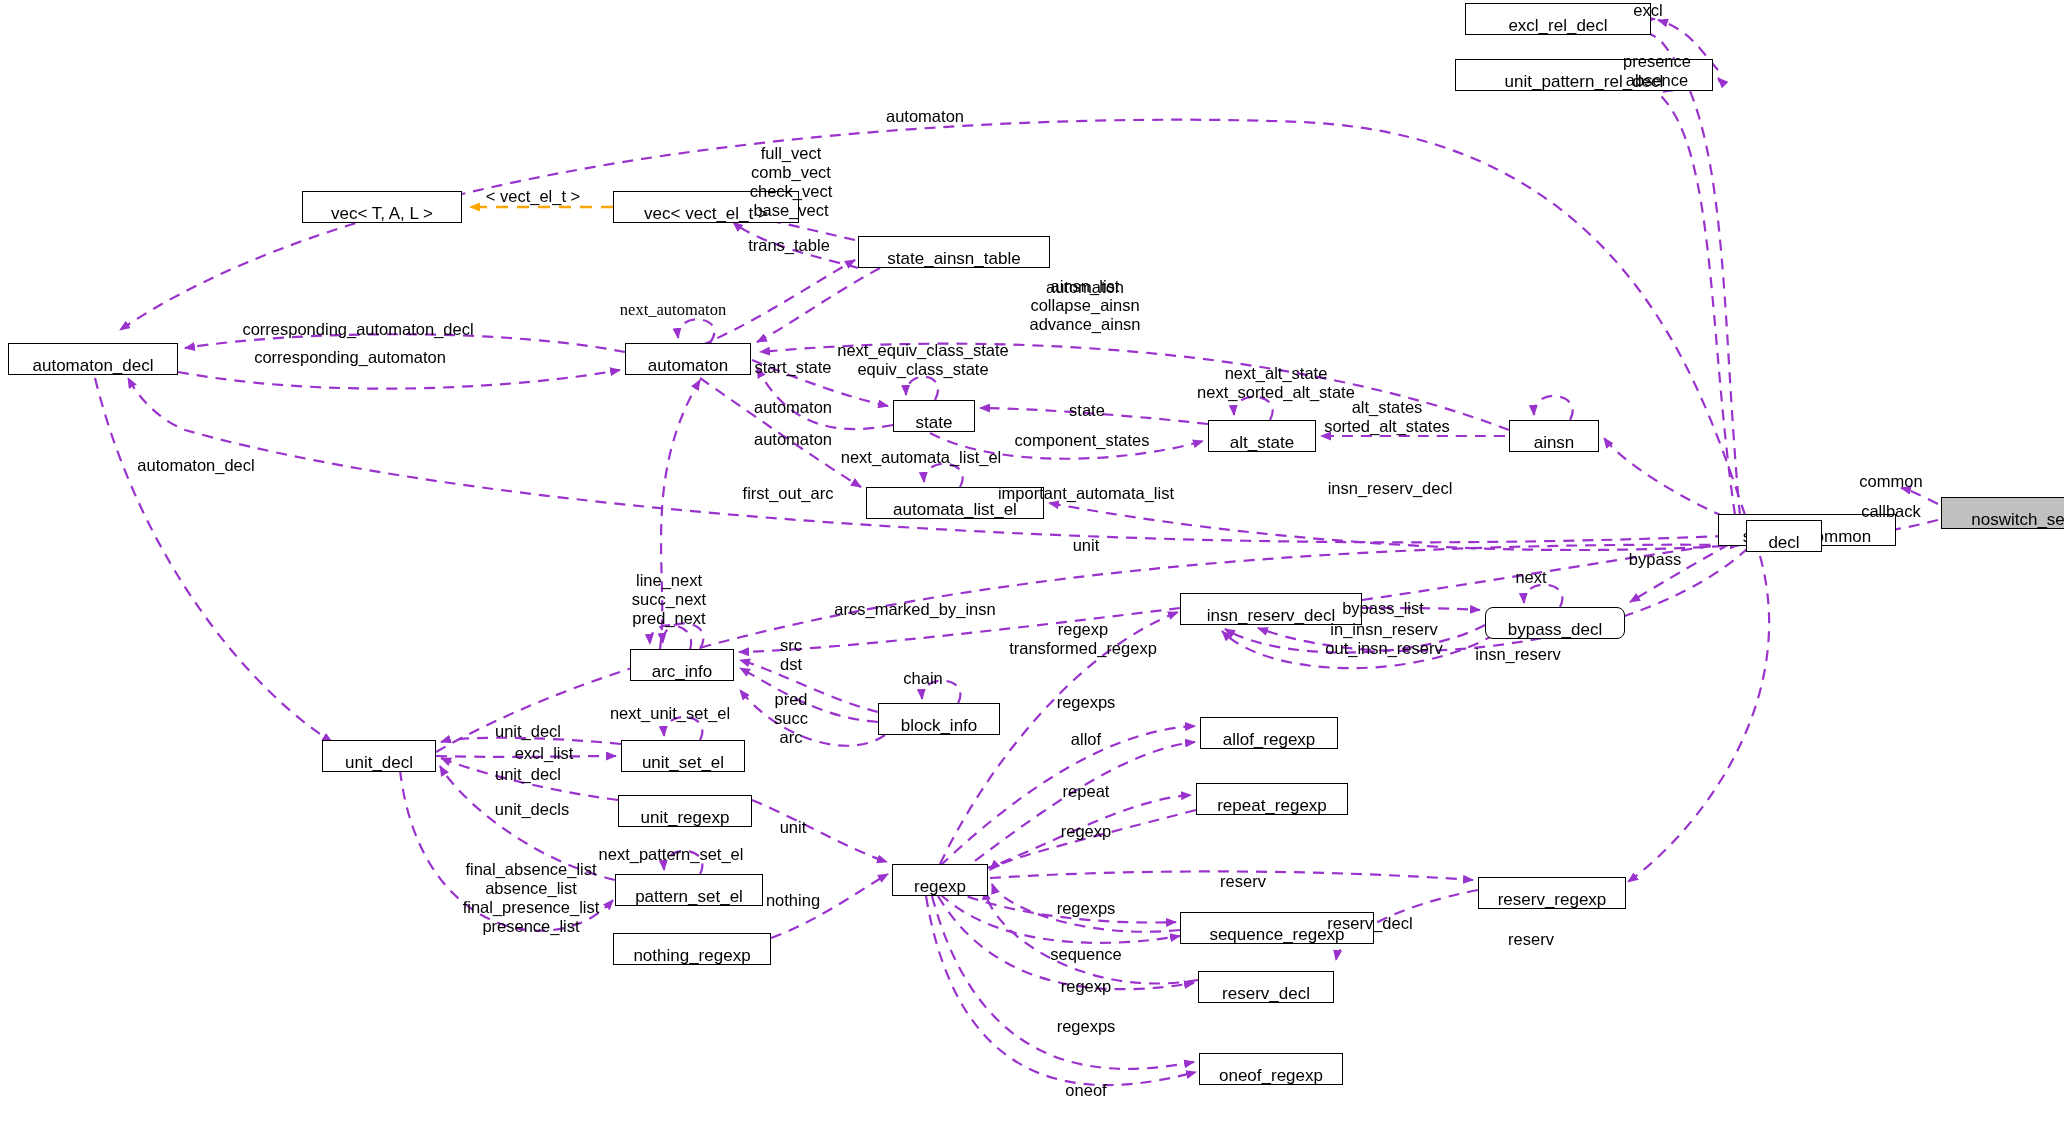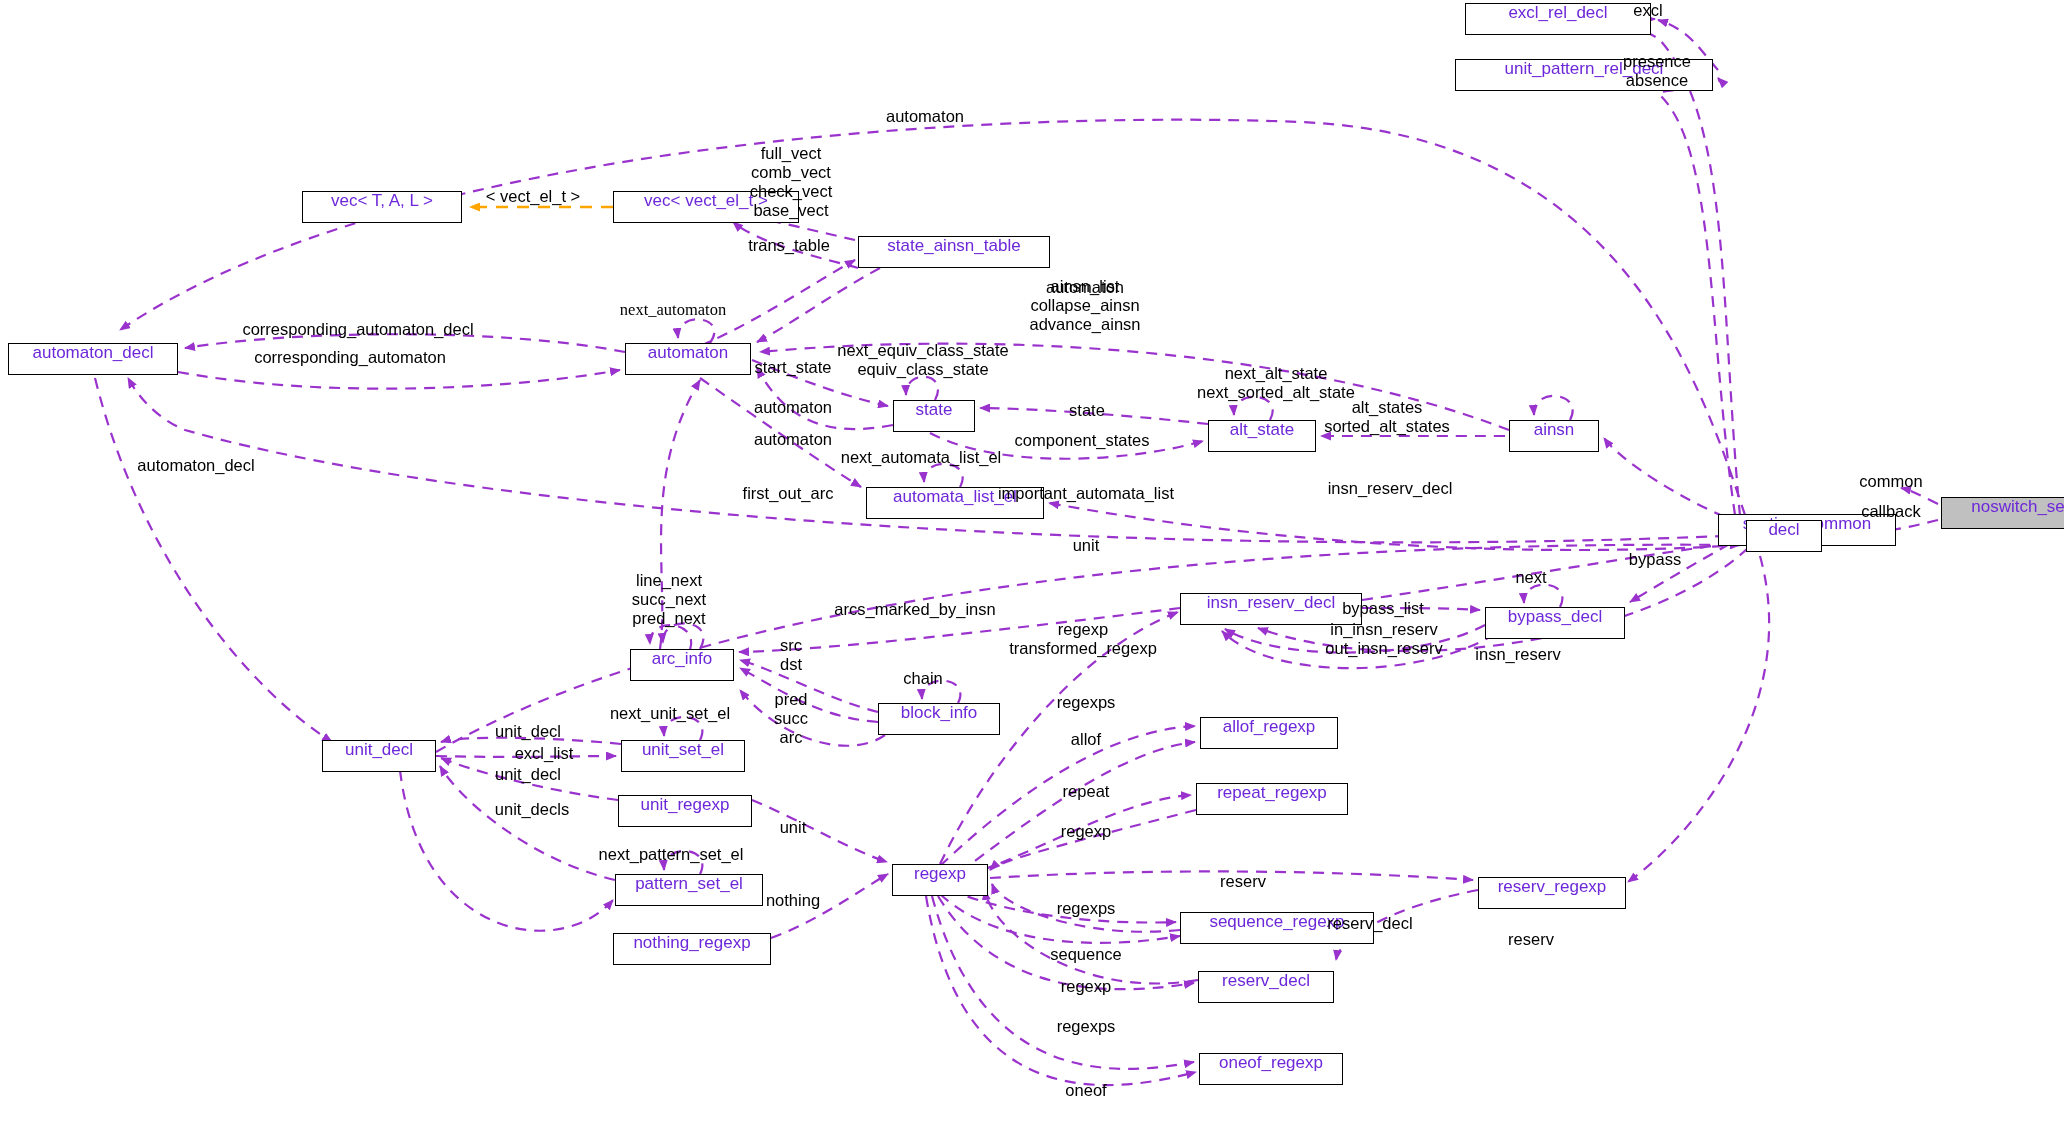--- a/index.html
+++ b/index.html
@@ -1,21 +1,21 @@
 <!DOCTYPE html>
 <html><head>
 <meta charset="utf-8">
 <style>
   html,body{margin:0;padding:0;background:#ffffff;}
   body{font-family:"Liberation Sans","DejaVu Sans",sans-serif;}
   #stage{position:relative;width:2064px;height:1125px;background:#fff;overflow:hidden;}
   svg#wires{position:absolute;left:0;top:0;width:2064px;height:1125px;}
   .node{position:absolute;box-sizing:border-box;border:1.6px solid #000;background:#fff;
-        display:flex;align-items:flex-start;justify-content:center;
-        font-size:17px;color:#6d28d9;white-space:nowrap;line-height:1;}
+        display:flex;align-items:flex-end;justify-content:center;
+        font-size:17px;color:#000000;white-space:nowrap;line-height:1;}
   .node.filled{background:#c0c0c0;}
   .elabel{position:absolute;font-size:16.5px;color:#000;white-space:pre;line-height:1.16;
           text-align:center;transform:translate(-50%,-50%);}
 </style>
 </head>
 <body>
 
 <div id="stage">
   <svg id="wires" viewBox="0 0 2064 1125">
     <defs>
@@ -200,21 +200,21 @@
     </div>
   <div class="node" style="left:866px;top:487px;width:178px;height:32px;">
       <span>automata_list_el</span>
     </div>
   <div class="node" style="left:1746px;top:520px;width:76px;height:32px;">
       <span>decl</span>
     </div>
   <div class="node" style="left:1180px;top:593px;width:182px;height:32px;">
       <span>insn_reserv_decl</span>
     </div>
-  <div class="node" style="left:1485px;top:607px;width:140px;height:32px;">
+  <div class="node" style="left:1485px;top:607px;width:140px;height:32px;border-radius:8px;">
       <span>bypass_decl</span>
     </div>
   <div class="node" style="left:630px;top:649px;width:104px;height:32px;">
       <span>arc_info</span>
     </div>
   <div class="node" style="left:878px;top:703px;width:122px;height:32px;">
       <span>block_info</span>
     </div>
   <div class="node" style="left:1200px;top:717px;width:138px;height:32px;">
       <span>allof_regexp</span>
@@ -312,20 +312,24 @@
   <div class="elabel" style="left:528px;top:732px;">unit_decl</div>
   <div class="elabel" style="left:1086px;top:740px;">allof</div>
   <div class="elabel" style="left:544px;top:754px;">excl_list</div>
   <div class="elabel" style="left:528px;top:775px;">unit_decl</div>
   <div class="elabel" style="left:1086px;top:792px;">repeat</div>
   <div class="elabel" style="left:532px;top:810px;">unit_decls</div>
   <div class="elabel" style="left:793px;top:828px;">unit</div>
   <div class="elabel" style="left:1086px;top:832px;">regexp</div>
   <div class="elabel" style="left:671px;top:855px;">next_pattern_set_el</div>
   <div class="elabel" style="left:1243px;top:882px;">reserv</div>
+  <div class="elabel" style="left:531px;top:898px;">final_absence_list
+absence_list
+final_presence_list
+presence_list</div>
   <div class="elabel" style="left:793px;top:901px;">nothing</div>
   <div class="elabel" style="left:1086px;top:909px;">regexps</div>
   <div class="elabel" style="left:1370px;top:924px;">reserv_decl</div>
   <div class="elabel" style="left:1086px;top:955px;">sequence</div>
   <div class="elabel" style="left:1531px;top:940px;">reserv</div>
   <div class="elabel" style="left:1086px;top:987px;">regexp</div>
   <div class="elabel" style="left:1086px;top:1027px;">regexps</div>
   <div class="elabel" style="left:1086px;top:1091px;">oneof</div>
 </div>
 

